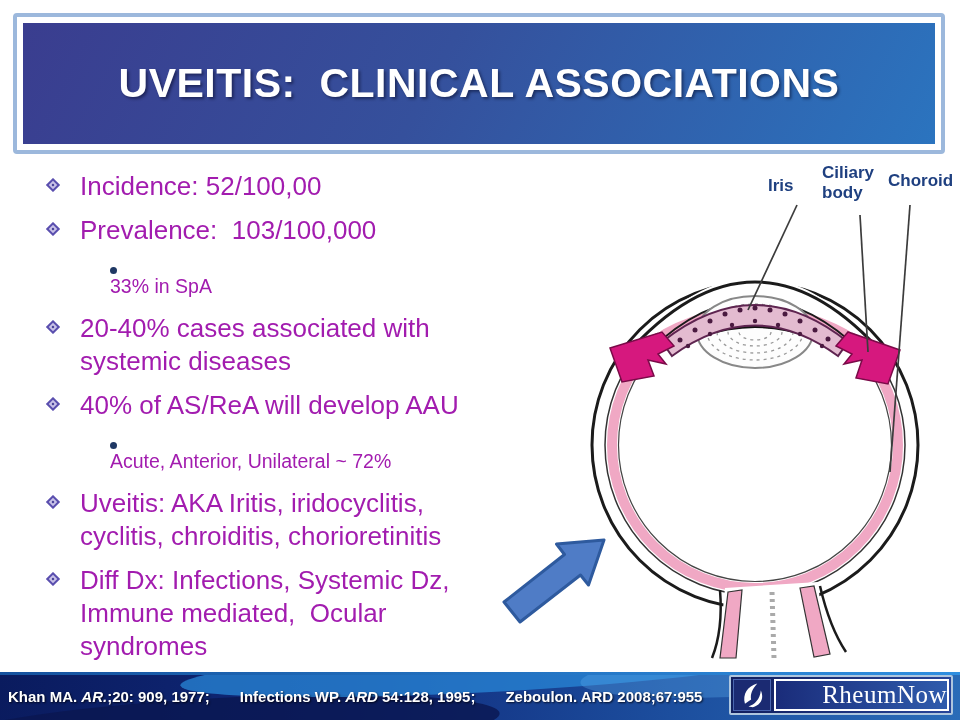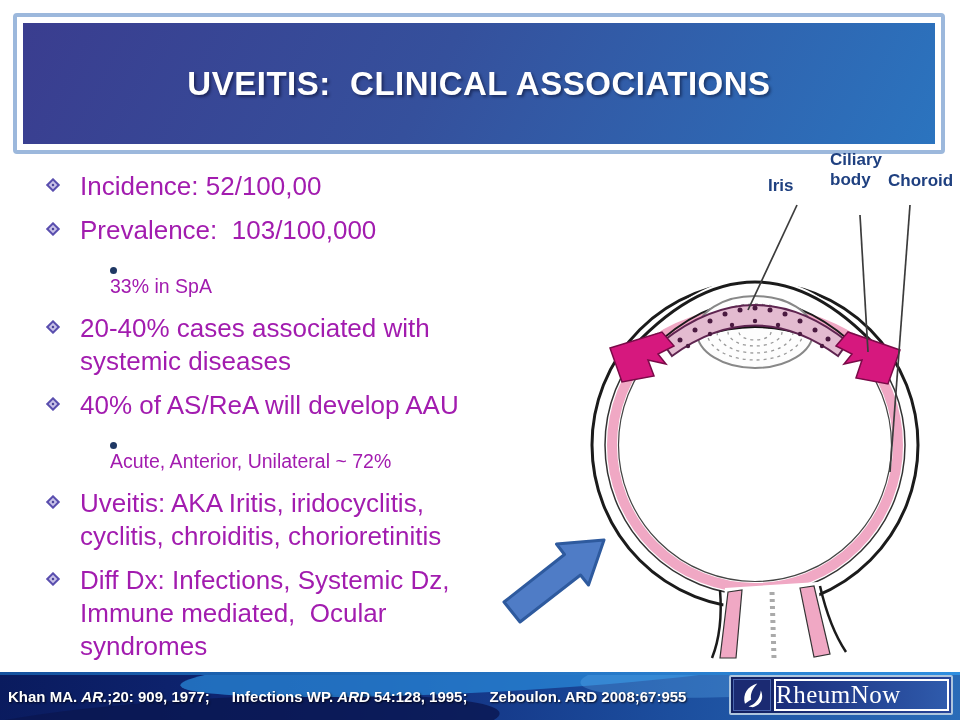--- a/index.html
+++ b/index.html
@@ -13,21 +13,21 @@
   .header-frame {
     position:absolute; left:13px; top:13px; width:932px; height:141px;
     border:4px solid #9CB8DC; border-radius:4px; background:#ffffff; padding:6px;
   }
   .header-box {
     width:100%; height:100%;
     background:linear-gradient(118deg,#3A3D8F 0%, #35509C 45%, #2B74BF 100%);
     display:flex; align-items:center; justify-content:center;
   }
   .slide-title {
-    color:#ffffff; font-size:33px; font-weight:bold; letter-spacing:0.5px;
+    color:#ffffff; font-size:41px; font-weight:bold; letter-spacing:0.5px;
     white-space:pre; text-shadow:2px 2px 3px rgba(0,0,25,0.45);
   }
 
   
   .bullet-list { position:absolute; left:46px; top:170px; width:515px; list-style:none; color:#a21caf; }
   .bullet-list li { display:flex; align-items:flex-start; }
   .b1 { font-size:26px; line-height:33px; margin-bottom:11px; }
   .b2 { font-size:19.5px; line-height:25px; margin:3px 0 13px 64px;flex-direction:column; }
   .btxt { white-space:pre-wrap; }
   .diamond {
@@ -39,21 +39,21 @@
     flex:none; width:7px; height:7px; border-radius:50%；;
     border-radius:50%; background:#1F3864; margin:9px 13px 0 0;
   }
 
   
   .eye-svg { position:absolute; left:570px; top:160px; }
   .eye-label {
     position:absolute; color:#1F4080; font-weight:bold; font-size:17px; line-height:1.18;
   }
   .lbl-iris    { left:768px; top:176px; }
-  .lbl-ciliary { left:822px; top:150px; width:60px;margin-left:8px; }
+  .lbl-ciliary { left:822px; top:163px; width:60px; }
   .lbl-choroid { left:888px; top:171px; width:90px; white-space:nowrap; }
 
   
   .arrow-svg { position:absolute; left:494px; top:524px; }
 
   
   .footer {
     position:absolute; left:0; top:672px; width:960px; height:48px;
     background:linear-gradient(100deg,#0A1B5E 0%, #10297A 35%, #1C4E9E 70%, #2A6CB8 100%);
     overflow:hidden;
@@ -61,40 +61,40 @@
   .footer-topline { position:absolute; left:0; top:0; width:100%; height:3px;
     background:linear-gradient(90deg,#15529E,#2F8FE0); }
   .footer-swoosh1 { position:absolute; left:180px; top:-26px; width:620px; height:46px;
     background:rgba(40,135,215,0.75); border-radius:50%; transform:rotate(-3deg); }
   .footer-swoosh2 { position:absolute; left:-60px; top:26px; width:560px; height:60px;
     background:rgba(10,22,80,0.8); border-radius:50%; transform:rotate(-3deg); }
   .footer-swoosh3 { position:absolute; right:-40px; top:-30px; width:420px; height:52px;
     background:rgba(90,170,235,0.35); border-radius:50%; transform:rotate(-4deg); }
   .citations {
     position:absolute; left:8px; top:0; height:100%; display:flex; align-items:center;
-    gap:22px; color:#fff; font-weight:bold; font-size:15px;
+    gap:30px; color:#fff; font-weight:bold; font-size:15px;
     text-shadow:1px 1px 2px rgba(0,0,10,0.8); white-space:pre;
   }
   .citations i { font-style:italic; }
 
   
   .logo {
     position:absolute; right:7px; top:3px; width:224px; height:40px;
     border:2px solid #AEC6DE; border-radius:2px;
     background:linear-gradient(90deg,#111E5E,#27459A);
     display:flex; padding:2px;
   }
   .logo-icon-box {
     width:38px; height:100%; background:#1B2A72; border:1px solid #4A66B0;
     margin-right:3px; display:flex; align-items:center; justify-content:center;
   }
   .logo-text-box {
     flex:1; height:100%; border:2px solid #ffffff;
     background:linear-gradient(90deg,#1A2C7A,#2F5BAC);
-    display:flex; align-items:center; justify-content:flex-start;
+    display:flex; align-items:center; justify-content:flex-end;
   }
   .logo-text {
     font-family:"Liberation Serif", serif; font-size:25px; color:#ffffff; letter-spacing:0.5px;
   }
 </style>
 </head>
 <body>
 
 <div class="slide">
 

